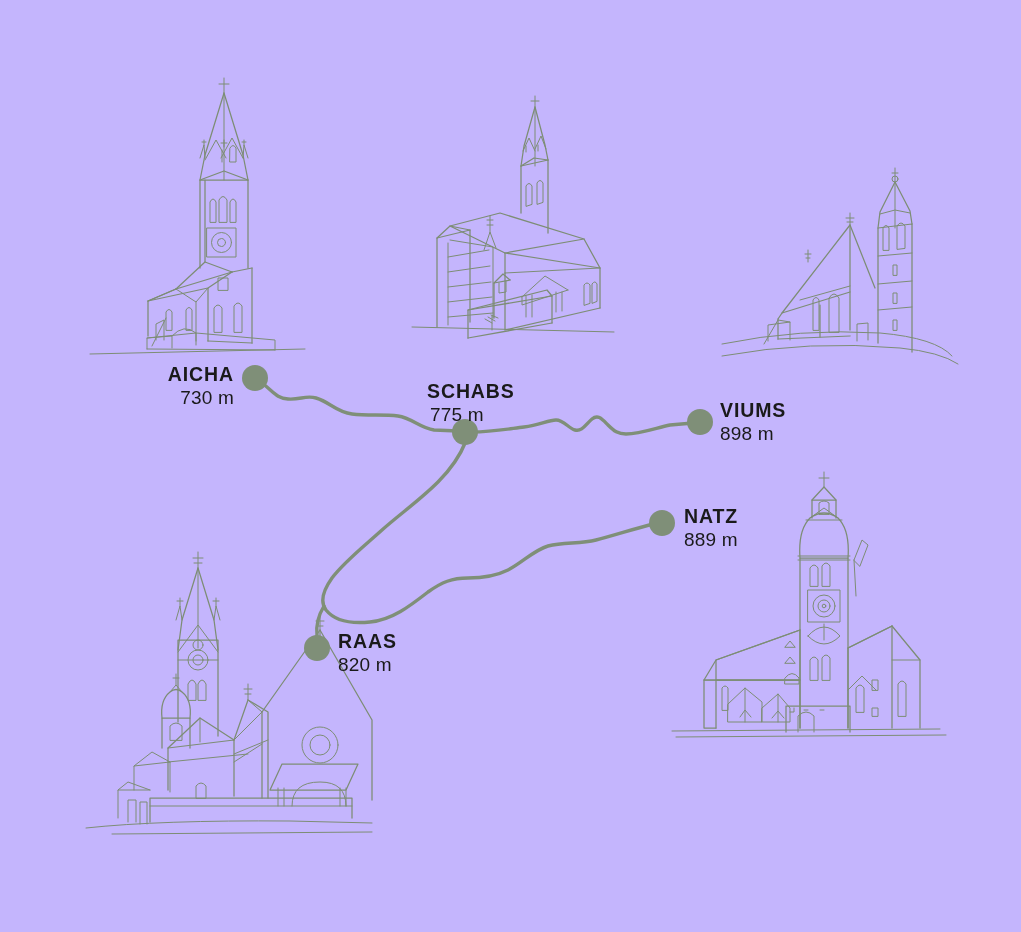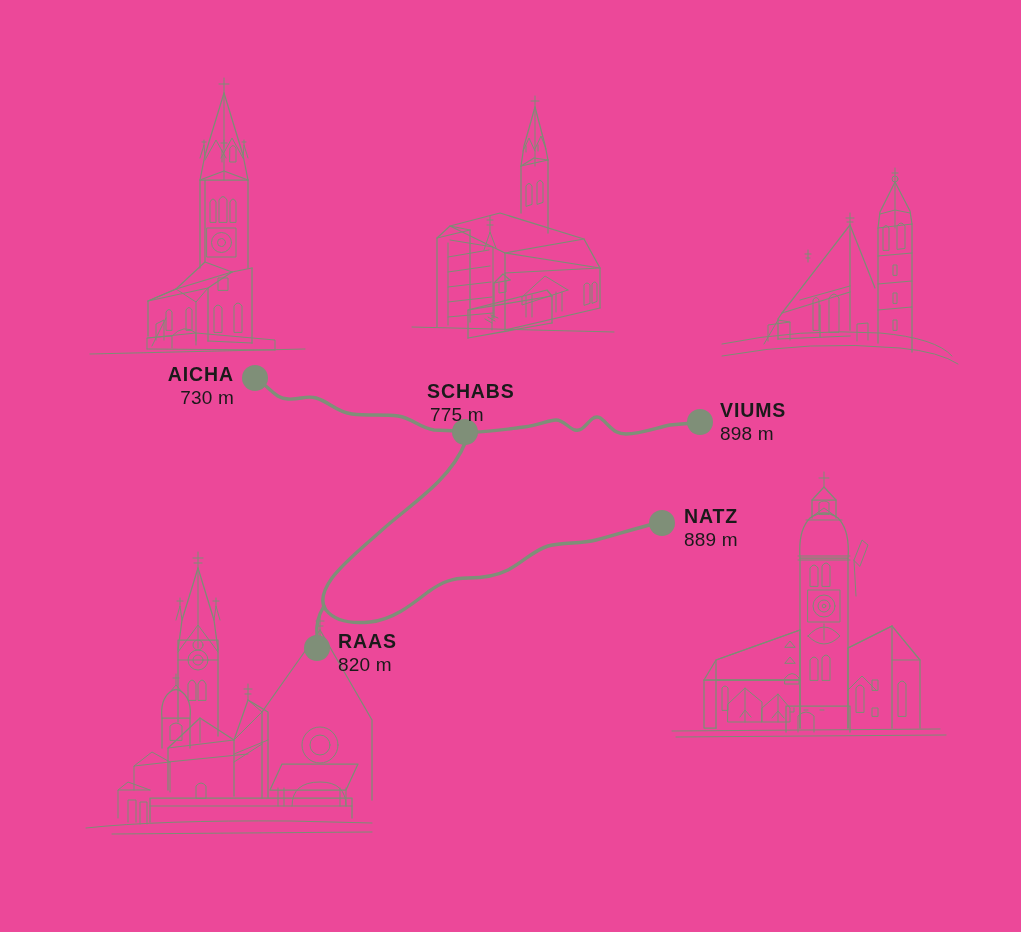--- a/index.html
+++ b/index.html
@@ -9,21 +9,21 @@
     background: #ffffff;
   }
   body {
     font-family: "Liberation Sans", sans-serif;
     -webkit-font-smoothing: antialiased;
   }
   #stage {
     position: relative;
     width: 1021px;
     height: 932px;
-    background: #ec4899;
+    background: #c4b5fd;
     overflow: hidden;
   }
   #map-svg {
     position: absolute;
     left: 0;
     top: 0;
     width: 1021px;
     height: 932px;
     display: block;
   }

